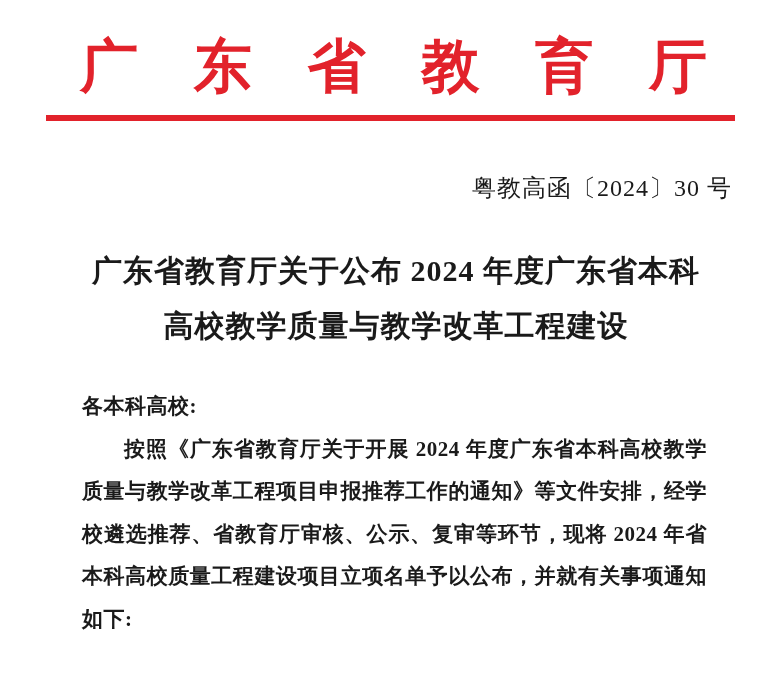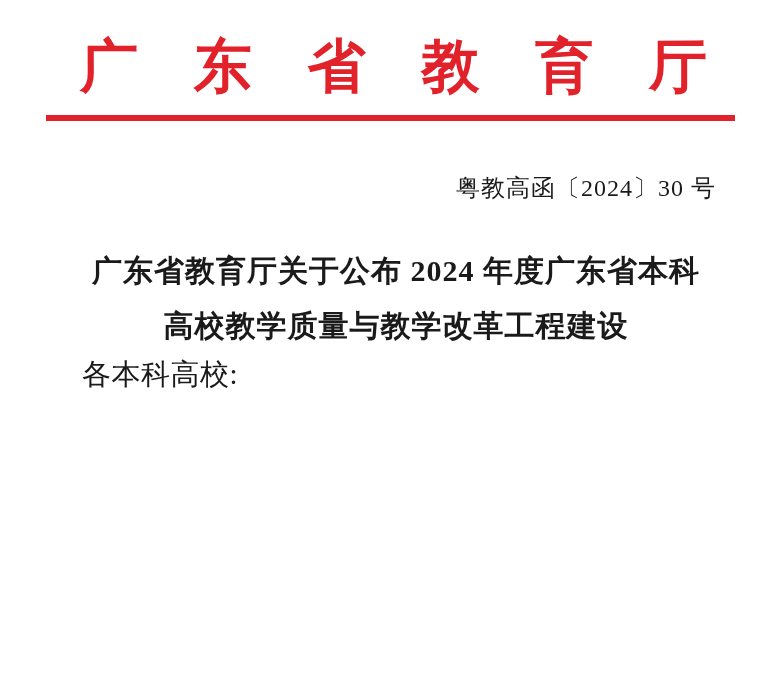--- a/index.html
+++ b/index.html
@@ -36,42 +36,44 @@
   .agency-header span { display: inline-block; }
   
   .red-divider {
     margin: 11px 46px 0 46px;   
     height: 2px;                 
     border-top: 4px solid var(--accent-red);
     border-bottom: 2px solid var(--accent-red);
   }
   .doc-number {
     margin-top: 52px;
-    padding-right: 65px;
+    padding-right: 49px;
     text-align: right;
     font-size: 24px;
     line-height: 30px;
     letter-spacing: 1px;
   }
   .doc-title {
     margin-top: 40px;
     text-align: center;
     font-size: 30px;
     font-weight: bold;
     line-height: 55px;
     letter-spacing: 1px;
     padding-left: 11px;
   }
   .doc-title .title-line { display: block; }
   .doc-body {
+    margin-top: 32px;
     padding: 0 74px 0 82px;     
-    font-size: 29px;
+    font-size: 21px;
     line-height: 42.5px;
     text-align: justify;
     letter-spacing: 0.5px;
+    font-weight: bold;
   }
   .doc-body p.body-paragraph {
     text-indent: 2em;
   }
 </style>
 </head>
 <body>
 
 <div class="page">
 
@@ -88,15 +90,16 @@
 
   <div class="doc-number">粤教高函〔2024〕30 号</div>
 
   <h1 class="doc-title">
     <span class="title-line">广东省教育厅关于公布 2024 年度广东省本科</span>
     <span class="title-line">高校教学质量与教学改革工程建设</span>
   </h1>
 
   <div class="doc-body">
     <p class="salutation">各本科高校:</p>
+    <p class="body-paragraph">按照《广东省教育厅关于开展 2024 年度广东省本科高校教学质量与教学改革工程项目申报推荐工作的通知》等文件安排，经学校遴选推荐、省教育厅审核、公示、复审等环节，现将 2024 年省本科高校质量工程建设项目立项名单予以公布，并就有关事项通知如下:</p>
   </div>
 
 </div>
 
 </body></html>

